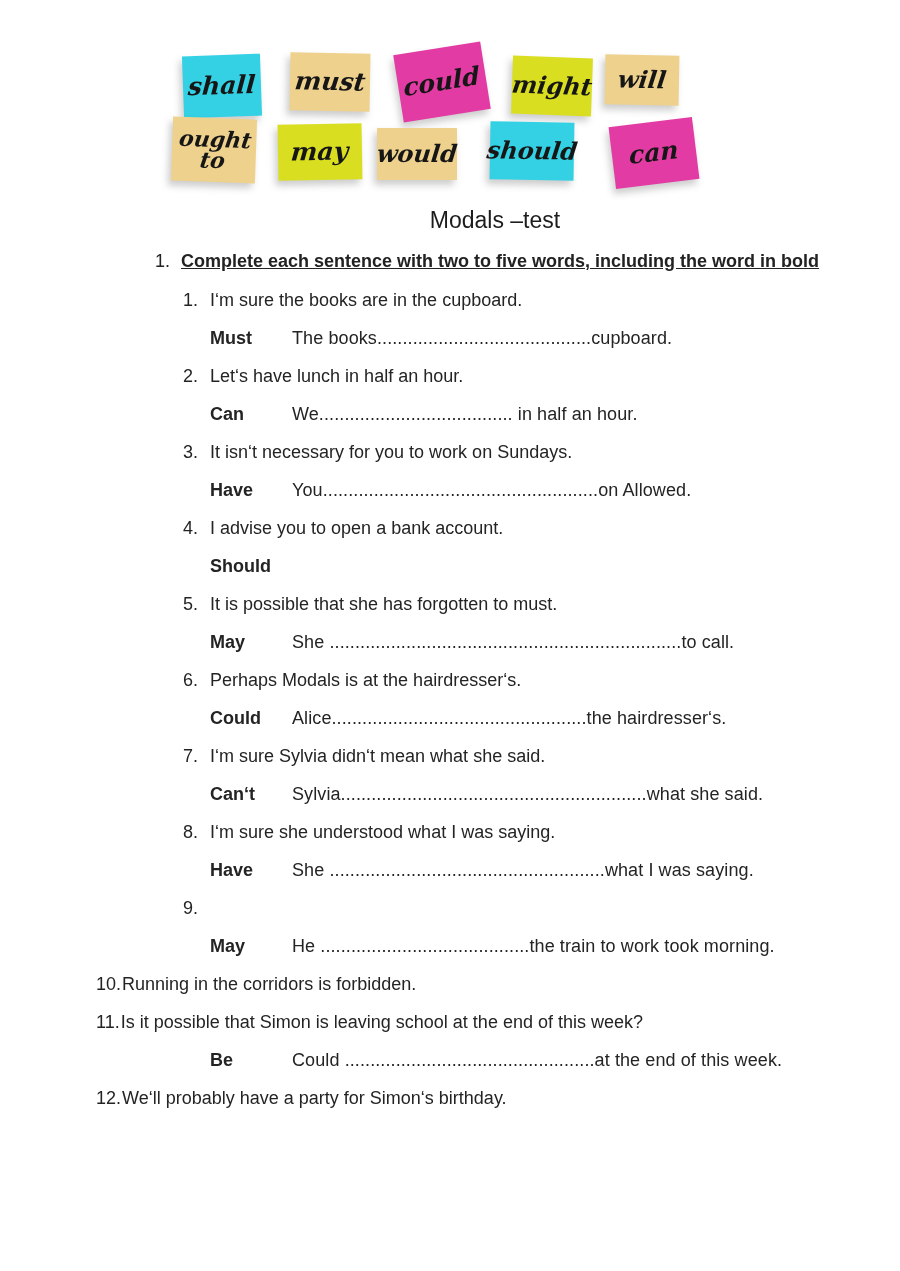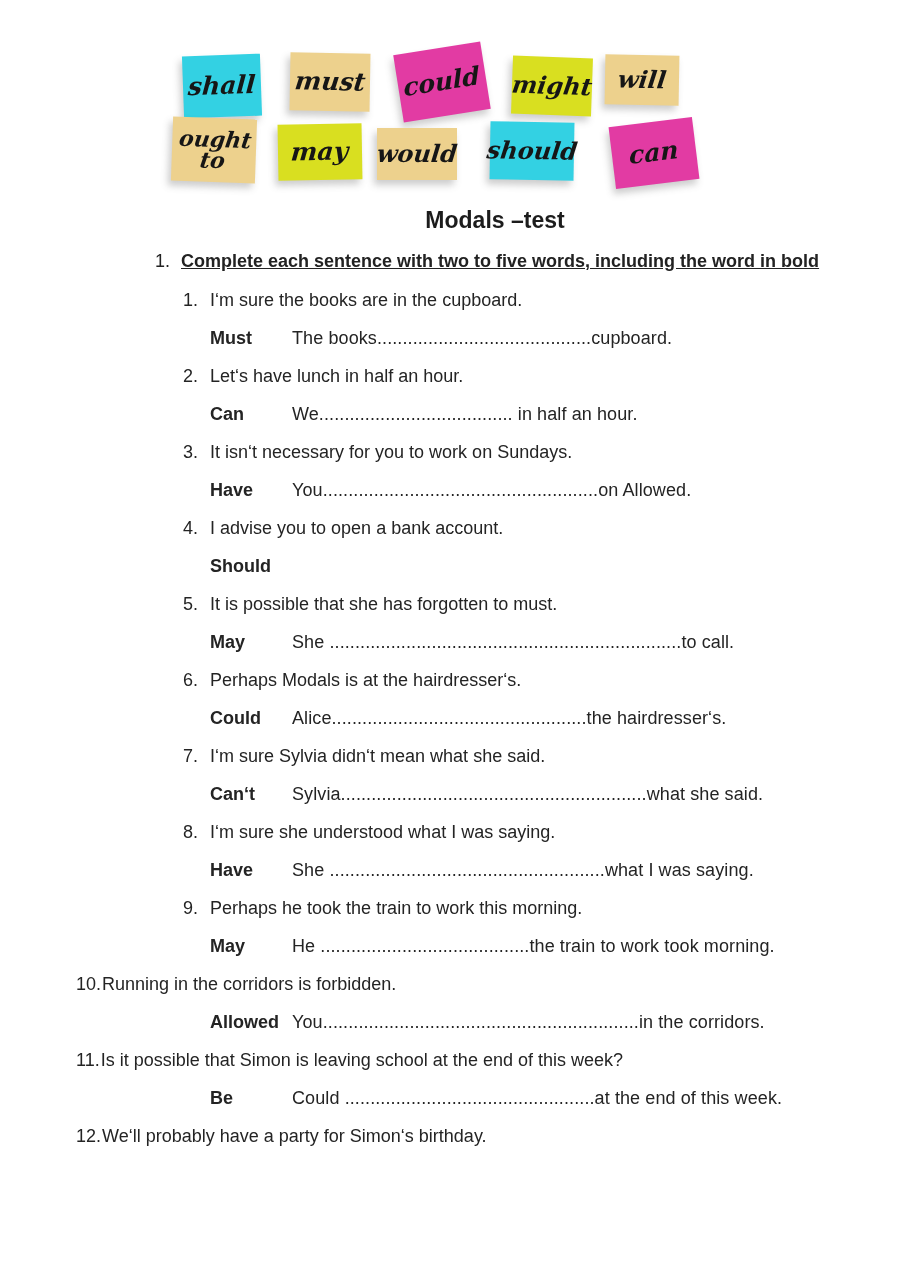--- a/index.html
+++ b/index.html
@@ -45,21 +45,21 @@
   .n8 {left:377px;top:83px;width:80px;height:52px;font-size:24px;transform:rotate(0deg);}
   .n9 {left:490px;top:77px;width:84px;height:58px;font-size:24px;transform:rotate(1deg);}
   .n10{left:612px;top:77px;width:84px;height:62px;font-size:25px;transform:rotate(-7deg);}
 
   
   .title{
     margin-top:16px;
     text-align:center;
     padding-left:90px;
     font-size:23px;
-    font-weight:bold;
+    font-weight:normal;
     color:#1c1c1c;
     line-height:28px;
   }
   .heading-line{
     display:flex;
     padding-left:155px;
     margin-top:15px;
     font-size:18px;
     line-height:24px;
     color:#222222;
@@ -69,21 +69,21 @@
 
   .questions{margin-top:16px;}
   .q-line,.a-line{
     display:flex;
     font-size:18px;
     line-height:22px;
     margin-bottom:16px;
     color:#242424;
   }
   .q-line.single{padding-left:183px;}
-  .q-line.double{padding-left:76px;}
+  .q-line.double{padding-left:96px;}
   .q-line.single .q-num{margin-right:12px;}
   .q-line.double .q-num{margin-right:1px;}
   .q-num{white-space:pre;}
   .a-line{padding-left:210px;}
   .a-keyword{font-weight:bold;min-width:82px;}
   .a-text{white-space:pre-wrap;letter-spacing:0.1px;}
 </style>
 </head>
 <body>
 
@@ -188,34 +188,29 @@
       <div class="q-line single">
         <span class="q-num">8.</span>
         <span class="q-text">I‘m sure she understood what I was saying.</span>
       </div>
       <div class="a-line">
         <span class="a-keyword">Have</span>
         <span class="a-text">She ......................................................what I was saying.</span>
       </div>
       <div class="q-line single">
         <span class="q-num">9.</span>
-        <span class="q-text">Perhaps he took the train to work this morning.</span>
       </div>
       <div class="a-line">
         <span class="a-keyword">May</span>
         <span class="a-text">He .........................................the train to work took morning.</span>
       </div>
       <div class="q-line double">
         <span class="q-num">10.</span>
         <span class="q-text">Running in the corridors is forbidden.</span>
       </div>
-      <div class="a-line">
-        <span class="a-keyword">Allowed</span>
-        <span class="a-text">You..............................................................in the corridors.</span>
-      </div>
       <div class="q-line double">
         <span class="q-num">11.</span>
         <span class="q-text">Is it possible that Simon is leaving school at the end of this week?</span>
       </div>
       <div class="a-line">
         <span class="a-keyword">Be</span>
         <span class="a-text">Could .................................................at the end of this week.</span>
       </div>
       <div class="q-line double">
         <span class="q-num">12.</span>

